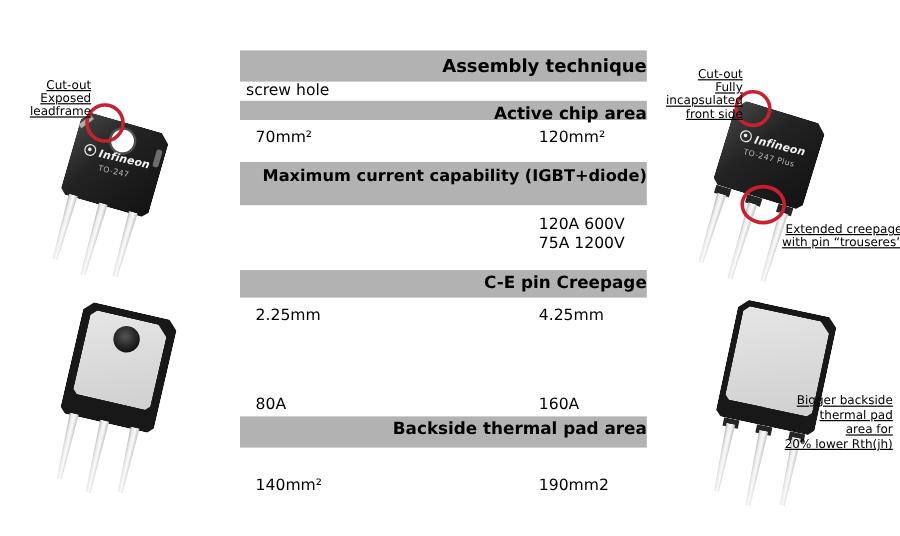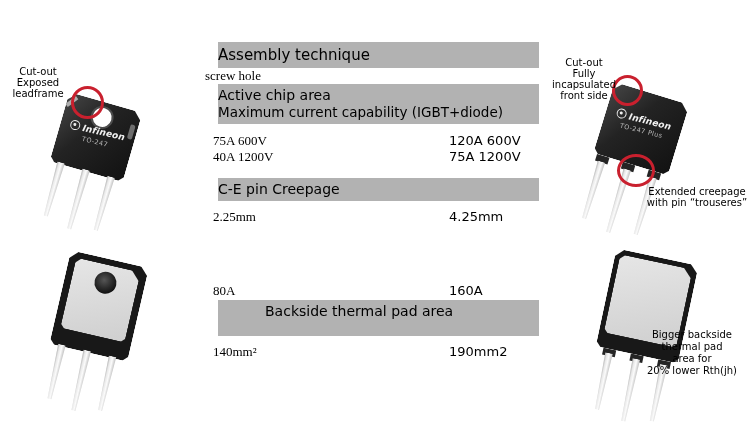--- a/index.html
+++ b/index.html
@@ -2,40 +2,40 @@
 <html><head>
 <meta charset="utf-8">
 <style>
   html,body{margin:0;padding:0;background:#fff;}
   .canvas{
     position:relative;width:750px;height:447px;background:#ffffff;overflow:hidden;
     font-family:"DejaVu Sans",sans-serif;color:#000;
   }
   
   .cmp-table{position:absolute;left:200px;top:42px;width:339px;}
-  .t-hdr{background:#b2b2b2;font-weight:normal;font-size:14px;text-align:left;white-space:nowrap;margin-left:18px;}
+  .t-hdr{background:#b2b2b2;font-weight:bold;font-size:14px;text-align:right;white-space:nowrap;}
   .h1{height:26px;line-height:26px;font-size:15px;}
   .h2{height:16px;line-height:23px;}
-  .h3{height:24px;line-height:24px;font-size:13.5px;}
+  .h3{height:36px;line-height:24px;font-size:13.5px;}
   .h4{height:23px;line-height:23px;}
   .h5{height:24px;line-height:24px;}
-  .h6{height:36px;line-height:23px;padding-left:47px;}
+  .h6{height:26px;line-height:23px;padding-left:47px;}
   .t-row{position:relative;font-size:13px;}
   .r1{height:16px;} .r2{height:35px;} .r3{height:54px;} .r4{height:33px;} .r5{height:20px;margin-top:46px;} .r6{height:30px;}
   .cl,.cr{position:absolute;white-space:nowrap;}
-  .cl{left:13px;font-family:Liberation Serif, serif;} .cr{left:249px;}
+  .cl{left:13px;} .cr{left:249px;}
   .r1 .cl{left:5px;top:0;} .r1 .cr{left:240px;top:0;}
   .r2 .cl,.r2 .cr{top:7px;}
   .r3 .cl,.r3 .cr{top:9px;line-height:16px;}
   .r4 .cl,.r4 .cr{top:8px;}
   .r5 .cl,.r5 .cr{top:3px;}
-  .r6 .cl,.r6 .cr{top:8px;}
+  .r6 .cl,.r6 .cr{top:24px;}
   .cell-line{display:block;}
   
-  .ann{position:absolute;font-size:10px;line-height:11px;text-align:center;}
+  .ann{position:absolute;font-size:10px;line-height:11px;text-align:right;text-decoration:underline;}
   #ann-tl{left:0;top:66px;width:76px;}
   #ann-tr{left:549px;top:57px;width:70px;}
   #ann-rm{left:642px;top:186px;width:110px;}
   #ann-rb{left:640px;top:329px;width:104px;line-height:12px;}
   
   .circ{position:absolute;border:3px solid #c9202e;border-radius:50%;background:transparent;}
   #c1{left:71px;top:86px;width:27px;height:27px;}
   #c2{left:612px;top:75px;width:25px;height:25px;}
   #c3{left:617px;top:154px;width:32px;height:27px;}
   
@@ -94,26 +94,26 @@
 <body>
 
 <div class="canvas">
 
   <div class="cmp-table">
     <div class="t-hdr h1">Assembly technique</div>
     <div class="t-row r1">
       <span class="cl">screw hole</span>
     </div>
     <div class="t-hdr h2">Active chip area</div>
+    <div class="t-row r2">
+      <span class="cl">70mm²</span>
+      <span class="cr">120mm²</span>
+    </div>
     <div class="t-hdr h3">Maximum current capability (IGBT+diode)</div>
     <div class="t-row r3">
-      <span class="cl">
-        <span class="cell-line">75A 600V</span>
-        <span class="cell-line">40A 1200V</span>
-      </span>
       <span class="cr">
         <span class="cell-line">120A 600V</span>
         <span class="cell-line">75A 1200V</span>
       </span>
     </div>
     <div class="t-hdr h4">C-E pin Creepage</div>
     <div class="t-row r4">
       <span class="cl">2.25mm</span>
       <span class="cr">4.25mm</span>
     </div>

